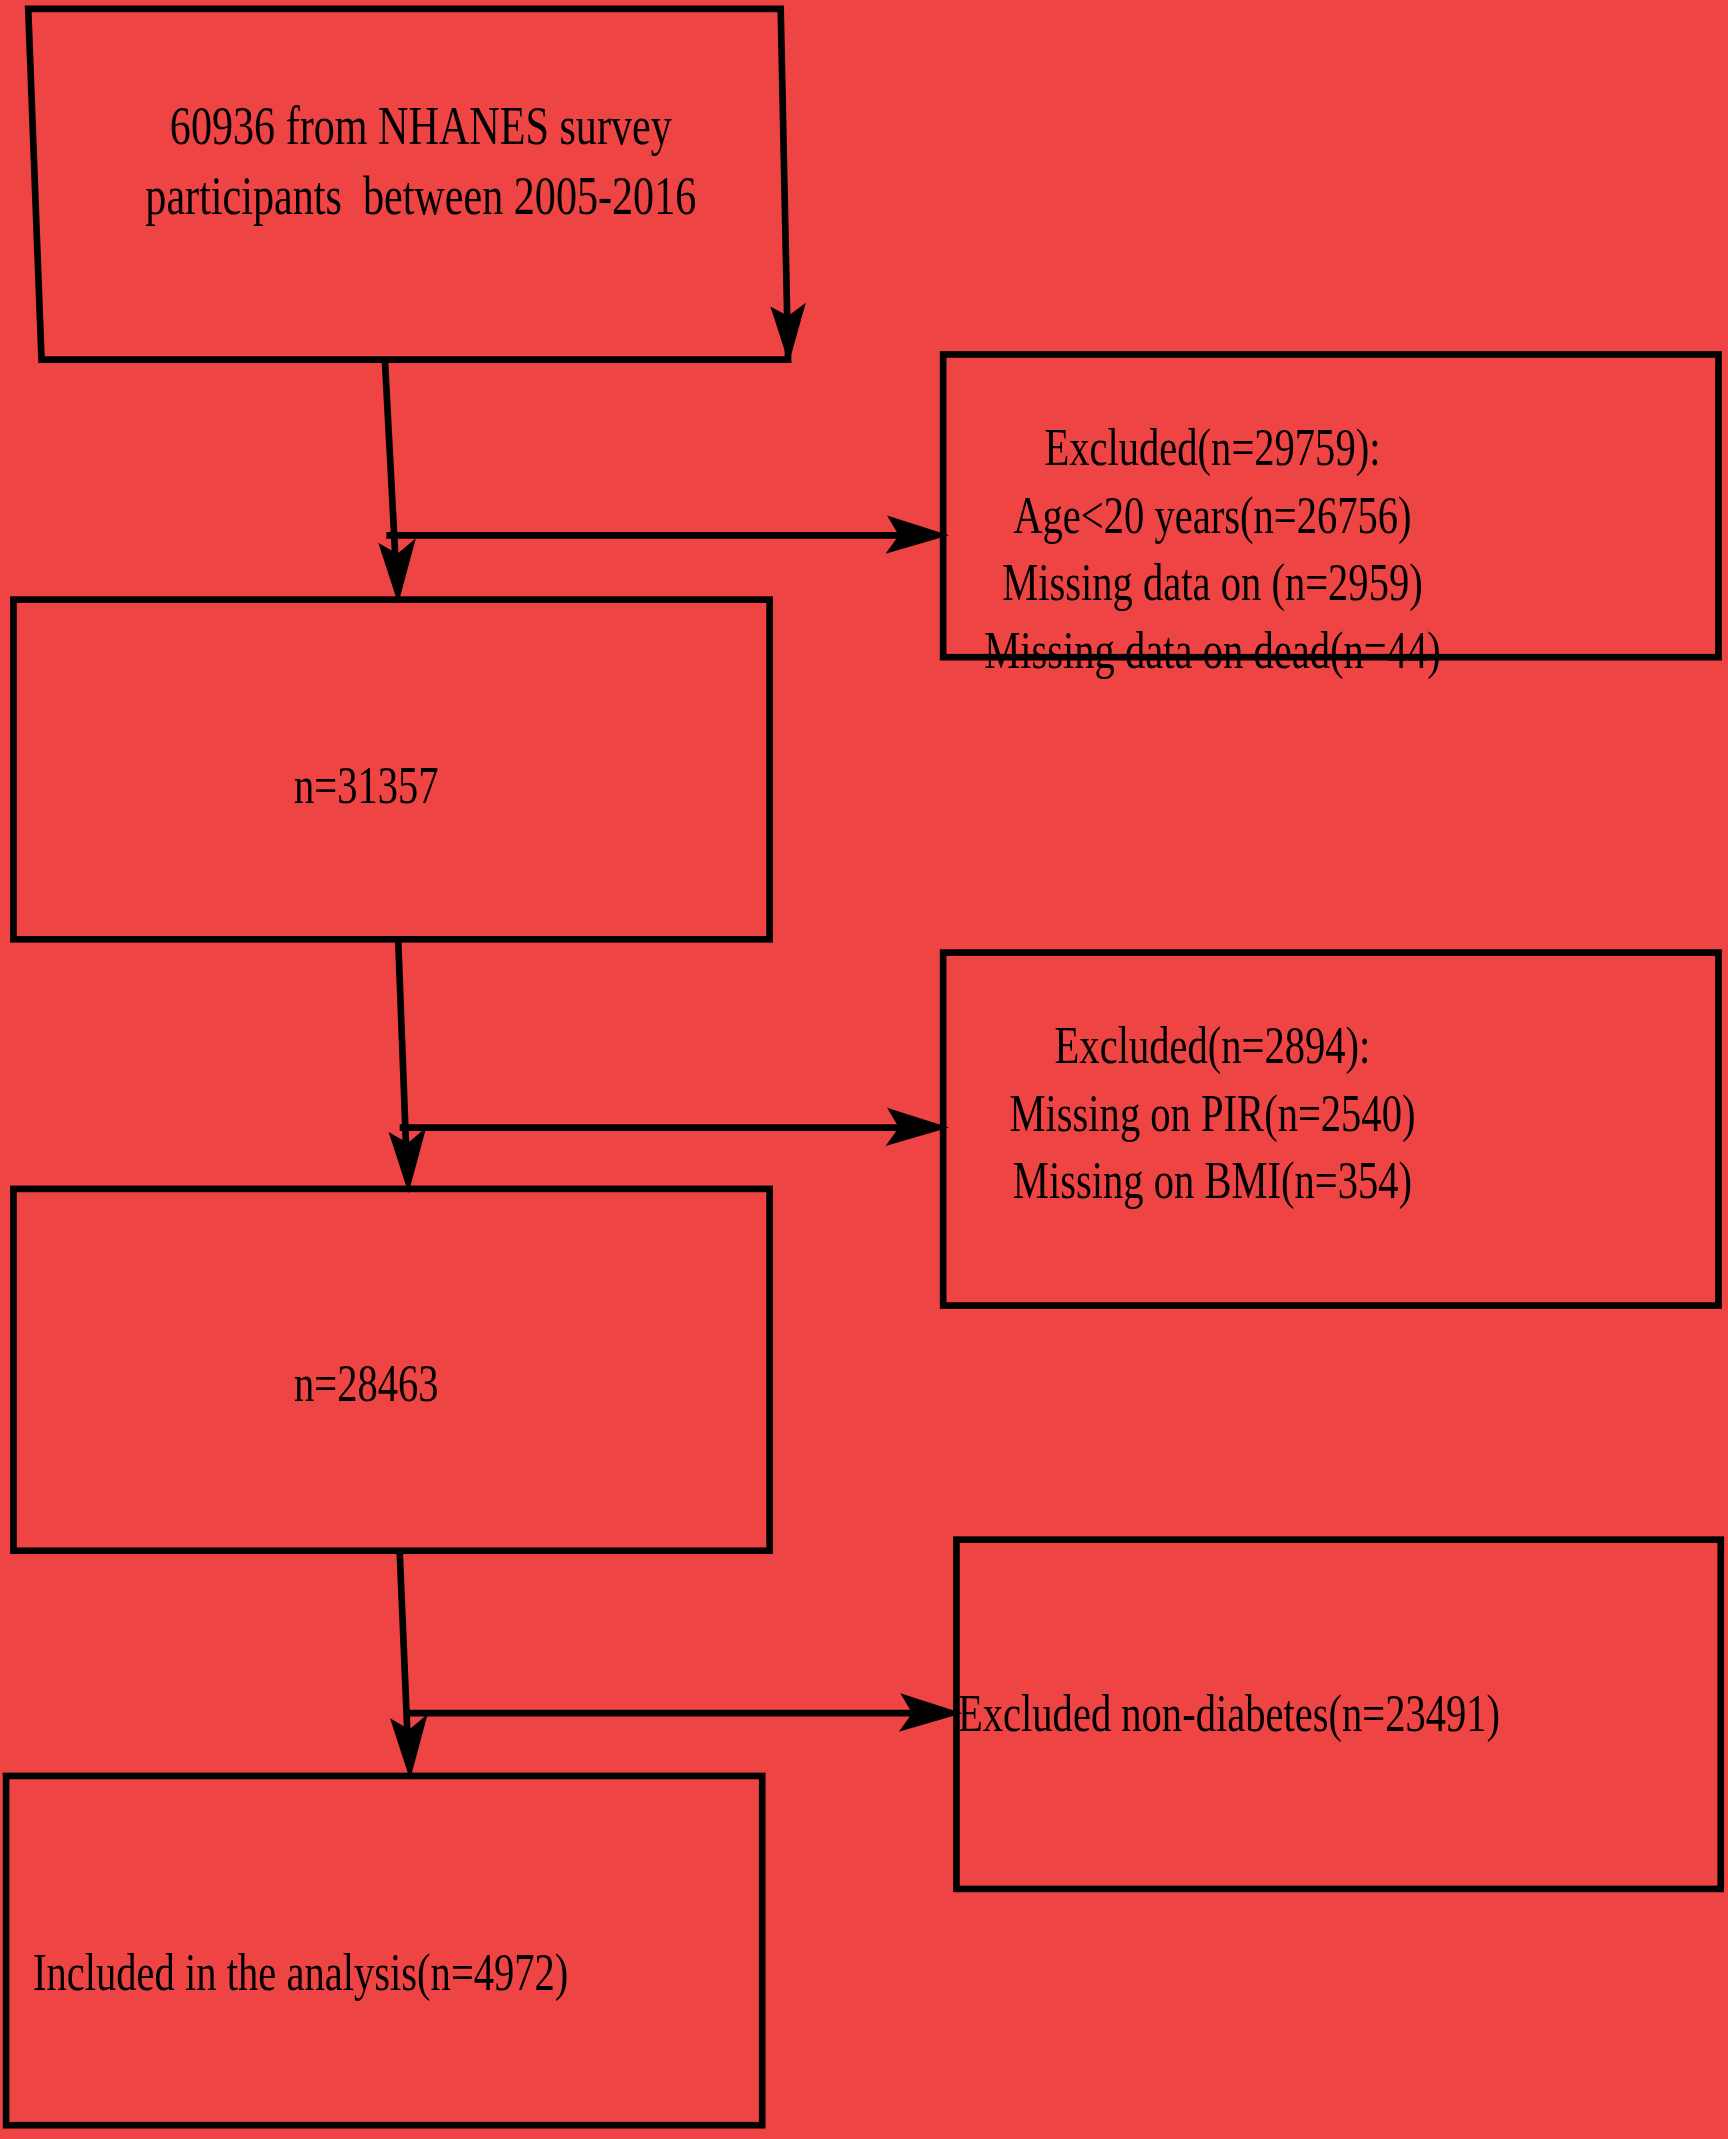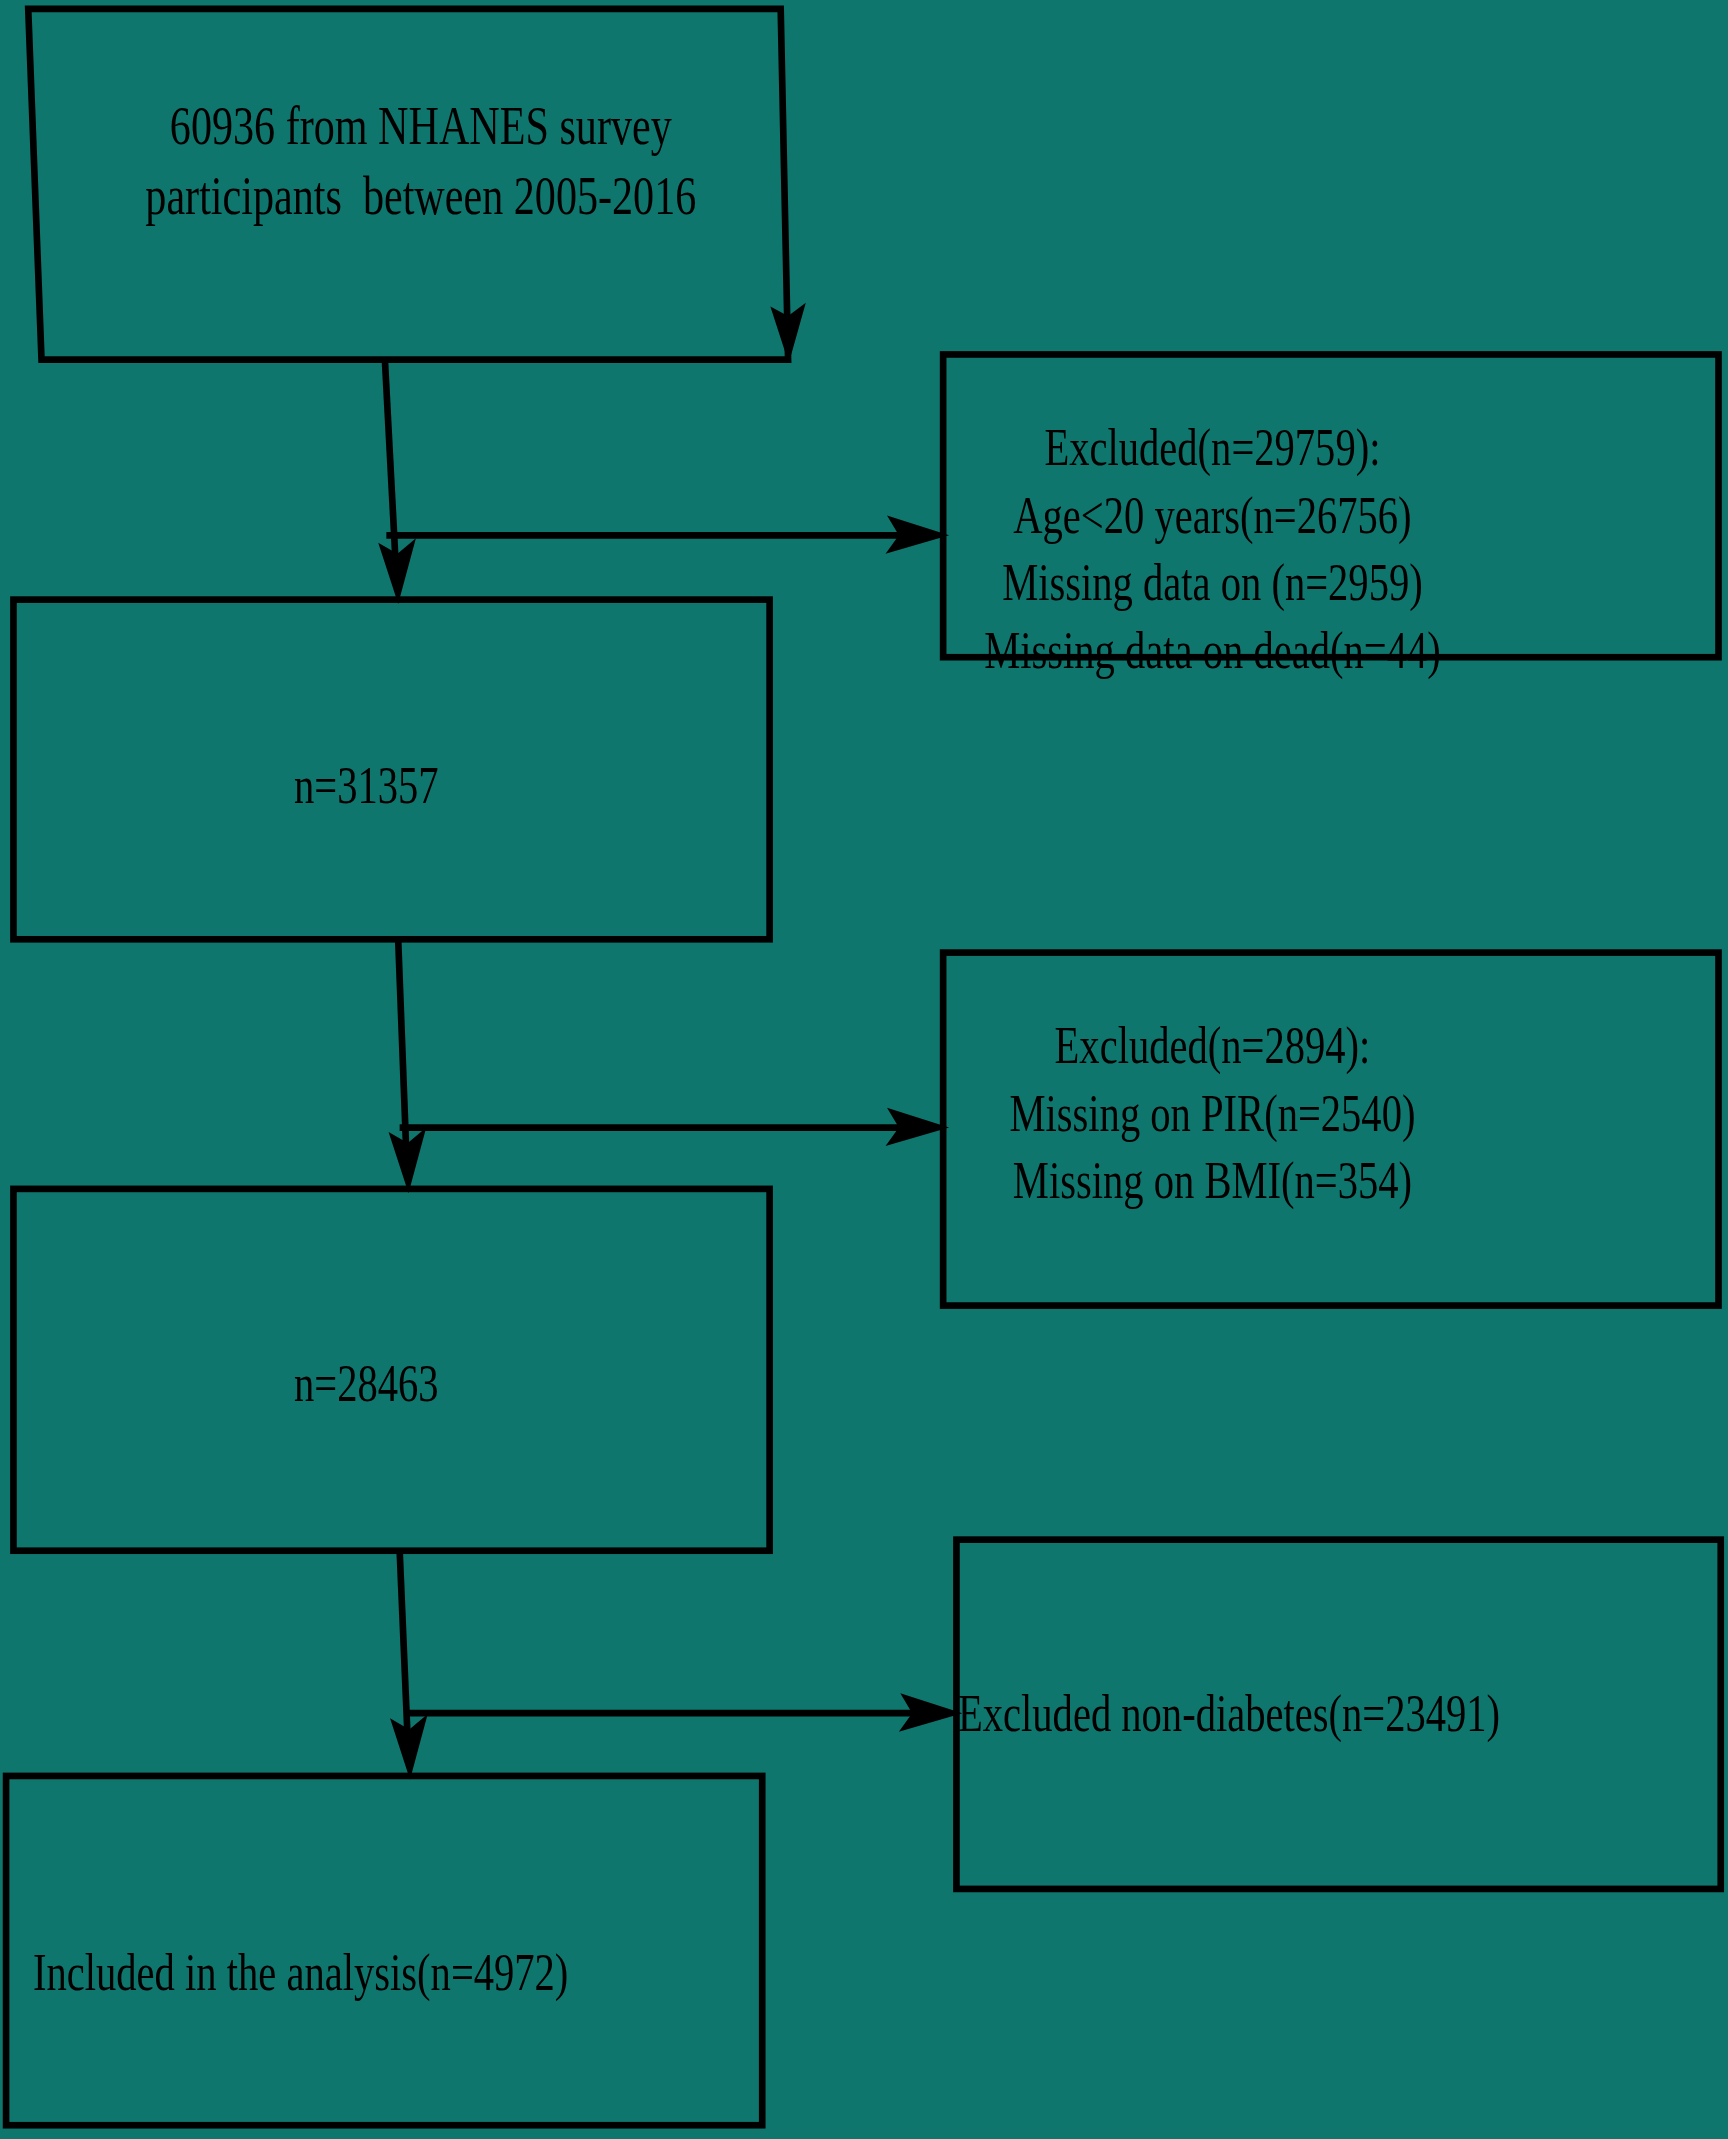--- a/index.html
+++ b/index.html
@@ -4,21 +4,21 @@
 <style>
   html, body {
     margin: 0;
     padding: 0;
     background: #ffffff;
   }
   #canvas {
     position: relative;
     width: 1729px;
     height: 2140px;
-    background: #0f766e;
+    background: #ef4444;
     overflow: hidden;
     font-family: "Liberation Serif", "DejaVu Serif", serif;
   }
   .flow-svg {
     position: absolute;
     left: 0;
     top: 0;
     width: 1729px;
     height: 2140px;
   }

